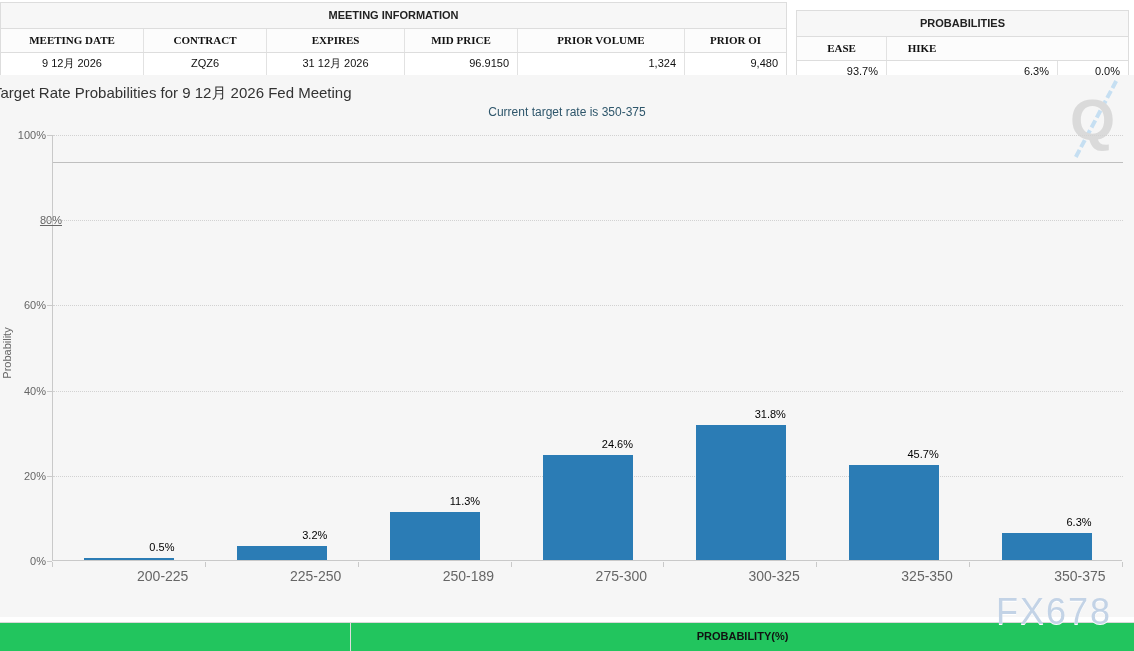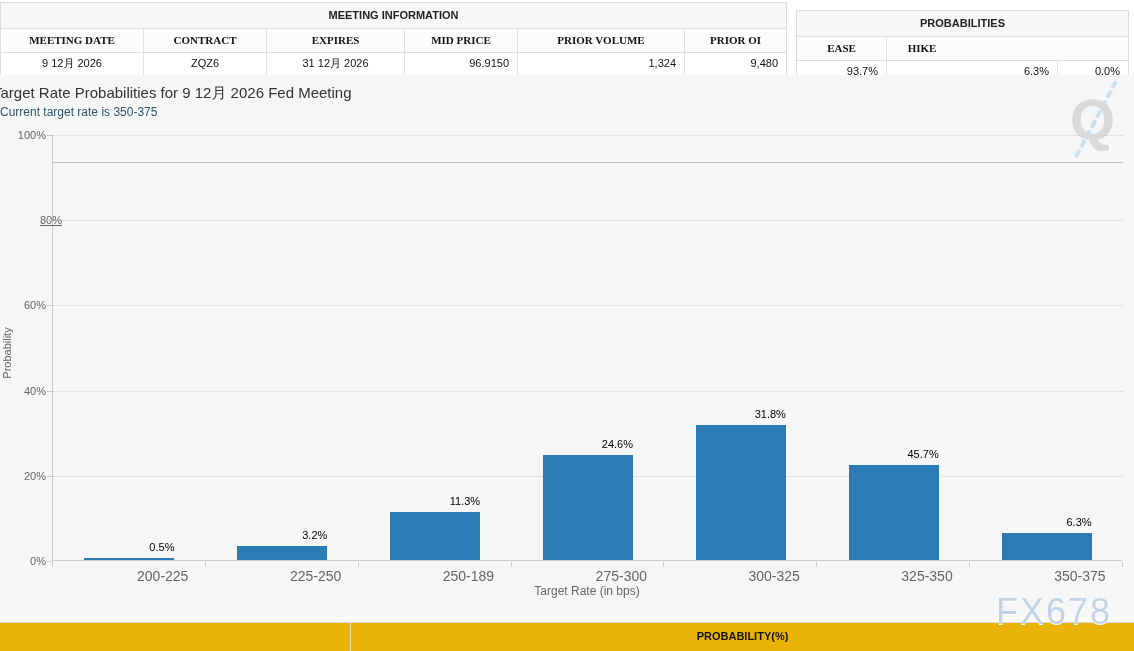--- a/index.html
+++ b/index.html
@@ -26,21 +26,21 @@
   
   .lt .w0{width:143px}.lt .w1{width:123px}.lt .w2{width:138px}
   .lt .w3{width:113px}.lt .w4{width:167px}.lt .w5{width:101px}
   .rt .w0{width:90px}.rt .w1{width:171px}.rt .w2{width:70px}
 
   
   .chart { position:absolute; top:75px; left:0; width:1134px; height:542px;
     background:#f6f6f6; }
   .chart-title { position:absolute; top:9px; left:-7px; font-size:15px; color:#333;
     white-space:nowrap; }
-  .chart-subtitle { position:absolute; top:30px; left:0; width:1134px; text-align:left;
+  .chart-subtitle { position:absolute; top:30px; left:0; width:1134px; text-align:center;
     font-size:12px; }
   .menu-btn { position:absolute; top:13px; right:16px; width:20px; height:16px;
     cursor:pointer; }
   .menu-btn .bar { height:3px; background:#7a7a7a; border-bottom:1px solid #e6e6e6;
     margin-bottom:2px; border-radius:1px; }
 
   .plot { position:absolute; left:52px; top:60px; width:1070px; height:426px;
     border-left:1px solid #c9c9c9; border-bottom:1px solid #c9c9c9; }
   .gridline { position:absolute; left:0; width:1070px; height:0;
     border-top:1px dotted #d2d2d2; }
@@ -67,21 +67,21 @@
     color:#dadada; line-height:1; }
   .q-mark .stripes { position:absolute; left:4px; top:34px; width:86px; height:0;
     border-top:4px dashed #bedcf2; transform:rotate(-62deg); opacity:.85; }
 
   
   .fx-mark { position:absolute; top:591px; right:22px; font-size:36px;
     letter-spacing:2px; color:#c3d3e6; text-shadow:0 1px 0 #fff; z-index:5; }
 
   
   .footer { position:absolute; left:0; top:622px; width:1134px; height:29px;
-    border-top:1px solid #d9d9d9; background:#eab308; display:flex; }
+    border-top:1px solid #d9d9d9; background:#22c55e; display:flex; }
   .footer .f-left { width:351px; border-right:1px solid #ddd; }
   .footer .f-right { flex:1; text-align:center; font-size:11px; font-weight:bold;
     color:#111; line-height:26px; }
 </style>
 </head>
 <body>
 
 <div class="tables">
 
   <div class="info-table left lt">
@@ -152,21 +152,20 @@
       <div class="bar" style="left: 490px; width: 90px; height: 104.796px; background: rgb(43, 124, 181);"></div>
       <div class="bar-label" style="left: 490px; width: 90px; top: 303.204px;">24.6%</div>
       <div class="bar" style="left: 642.857px; width: 90px; height: 135.468px; background: rgb(43, 124, 181);"></div>
       <div class="bar-label" style="left: 642.857px; width: 90px; top: 272.532px;">31.8%</div>
       <div class="bar" style="left: 795.714px; width: 90px; height: 94.572px; background: rgb(43, 124, 181);"></div>
       <div class="bar-label" style="left: 795.714px; width: 90px; top: 313.428px;">45.7%</div>
       <div class="bar" style="left: 948.571px; width: 90px; height: 26.838px; background: rgb(43, 124, 181);"></div>
       <div class="bar-label" style="left: 948.571px; width: 90px; top: 381.162px;">6.3%</div>
     </div>
 
-  <div class="xaxis-title">Target Rate (in bps)</div>
 <div class="ytick-label" style="top: 480px; left: 6px;">0%</div>
     <div class="ytick" style="top: 486px; left: 47px;"></div>
     <div class="ytick-label" style="top: 394.8px; left: 6px;">20%</div>
     <div class="ytick" style="top: 400.8px; left: 47px;"></div>
     <div class="ytick-label" style="top: 309.6px; left: 6px;">40%</div>
     <div class="ytick" style="top: 315.6px; left: 47px;"></div>
     <div class="ytick-label" style="top: 224.4px; left: 6px;">60%</div>
     <div class="ytick" style="top: 230.4px; left: 47px;"></div>
     <div class="ytick-label" style="top: 139.2px; left: 22px; text-decoration: underline;">80%</div>
     <div class="ytick" style="top: 145.2px; left: 47px;"></div>

